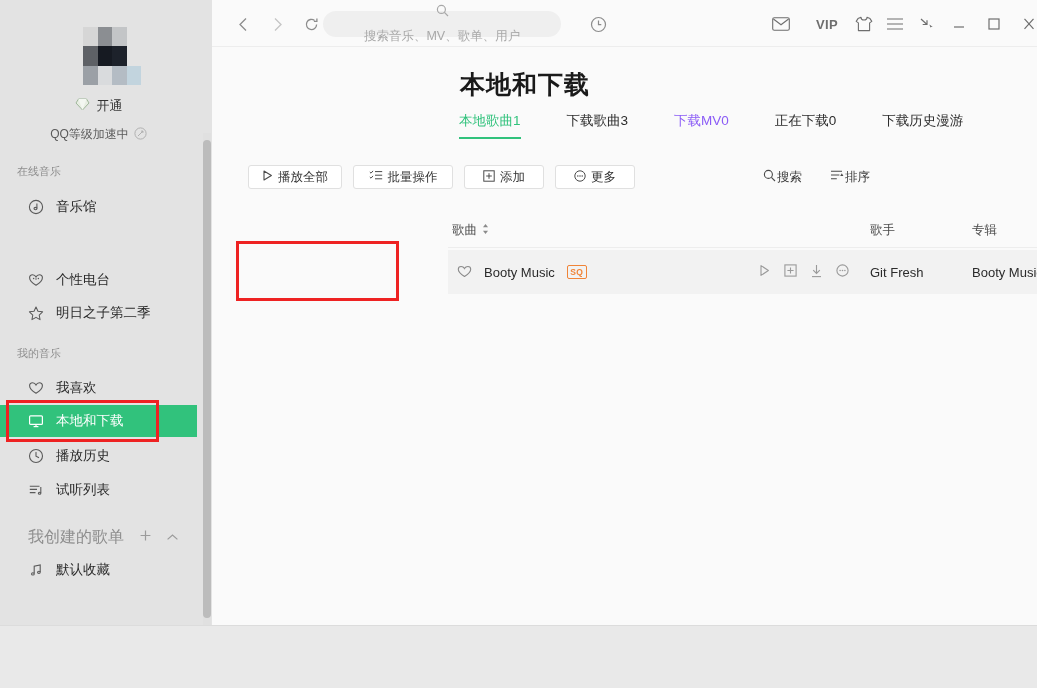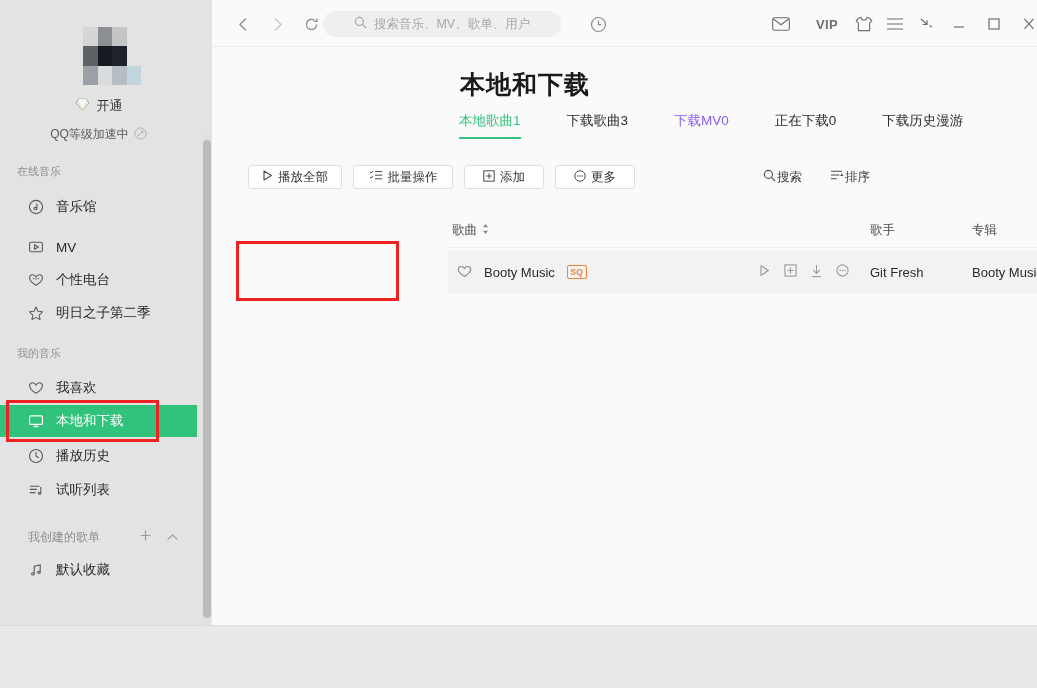--- a/index.html
+++ b/index.html
@@ -33,40 +33,40 @@
   .nav-item { position: absolute; left: 0; width: 197px; height: 32px;
       display: flex; align-items: center; padding-left: 28px; gap: 12px;
       font-size: 13.5px; color: #2b2b2b; cursor: default; }
   .nav-item.active { background: #31c27c; color: #ffffff; }
   .nav-ico { width: 16px; height: 16px; flex: 0 0 16px;
       display: flex; align-items: center; justify-content: center; }
   .nav-ico svg { display: block; }
 
   .grp-row { position: absolute; left: 0; width: 197px; height: 20px;
       display: flex; align-items: center; }
-  .grp-row .gtitle { font-size: 12px; color: #8e8e8e; margin-left: 28px; }
+  .grp-row .gtitle { font-size: 16px; color: #8e8e8e; margin-left: 28px; }
   .grp-act { position: absolute; display: flex; align-items: center; gap: 14px; color: #9b9b9b; }
 
   #sb-scroll-track { position: absolute; left: 203px; top: 133px; width: 8px; height: 492px;
       background: #e0e0e0; }
   #sb-scroll-thumb { position: absolute; left: 203px; top: 140px; width: 8px; height: 478px;
       background: #bcbcbc; border-radius: 4px; }
 
   
   #main { position: absolute; left: 212px; top: 0; width: 825px; height: 625px;
       background: #fafafa; }
 
   
   #topbar { position: absolute; left: 0; top: 0; width: 825px; height: 47px;
       border-bottom: 1px solid #ededed; background: #fafafa; }
   .nav-btn { position: absolute; top: 13px; width: 22px; height: 22px;
       display: flex; align-items: center; justify-content: center; color: #8c8c8c; }
   #searchbox { position: absolute; left: 111px; top: 11px; width: 238px; height: 26px;
       background: #efefef; border-radius: 13px; display: flex; align-items: center;
-      justify-content: center; gap: 7px; }
+      justify-content: center; gap: 7px; flex-direction: column; }
   #searchbox .ph { font-size: 12.5px; color: #a8a8a8; }
   #hist-btn { position: absolute; left: 374px; top: 12px; width: 24px; height: 24px;
       display: flex; align-items: center; justify-content: center; color: #8c8c8c; }
   .tr-ico { position: absolute; top: 12px; height: 24px; display: flex;
       align-items: center; justify-content: center; color: #6e6e6e; }
   .vip-text { font-size: 13px; font-weight: bold; letter-spacing: .4px; color: #6e6e6e; }
 
   
   #page-title { position: absolute; left: 248px; top: 68px; font-size: 25px;
       font-weight: bold; color: #1a1a1a; letter-spacing: 1px; }
@@ -156,29 +156,20 @@
       <span class="nav-ico">
         <svg width="16" height="16" viewBox="0 0 16 16">
           <circle cx="8" cy="8" r="6.6" fill="none" stroke="#5a5a5a" stroke-width="1.1"></circle>
           <path d="M8.9 4.4 L8.9 9.2" stroke="#5a5a5a" stroke-width="1.1" fill="none"></path>
           <ellipse cx="7.5" cy="9.6" rx="1.5" ry="1.2" fill="none" stroke="#5a5a5a" stroke-width="1.1"></ellipse>
         </svg>
       </span>
       <span>音乐馆</span>
     </div>
 
-    <div class="nav-item" style="top:231px">
-      <span class="nav-ico">
-        <svg width="16" height="16" viewBox="0 0 16 16">
-          <rect x="1.6" y="3.2" width="12.8" height="9.6" rx="1.6" fill="none" stroke="#5a5a5a" stroke-width="1.1"></rect>
-          <polygon points="6.6,5.8 10.4,8 6.6,10.2" fill="none" stroke="#5a5a5a" stroke-width="1.1" stroke-linejoin="round"></polygon>
-        </svg>
-      </span>
-      <span>MV</span>
-    </div>
 
     <div class="nav-item" style="top:264px">
       <span class="nav-ico">
         <svg width="16" height="16" viewBox="0 0 16 16">
           <path d="M8 13.2 C8 13.2 1.6 9.4 1.6 5.8 C1.6 3.9 3 2.7 4.6 2.7 C5.9 2.7 7.3 3.5 8 4.9 C8.7 3.5 10.1 2.7 11.4 2.7 C13 2.7 14.4 3.9 14.4 5.8 C14.4 9.4 8 13.2 8 13.2 Z" fill="none" stroke="#5a5a5a" stroke-width="1.1"></path>
           <circle cx="5.6" cy="6.4" r=".75" fill="#5a5a5a"></circle>
           <circle cx="8" cy="6.9" r=".75" fill="#5a5a5a"></circle>
           <circle cx="10.4" cy="6.4" r=".75" fill="#5a5a5a"></circle>
         </svg>
       </span>

